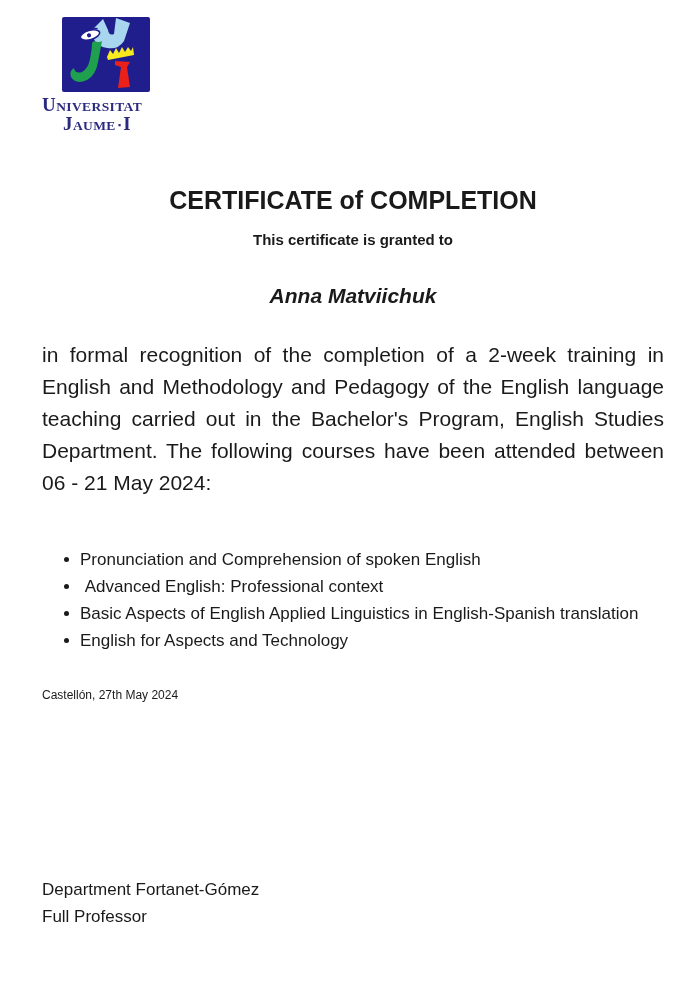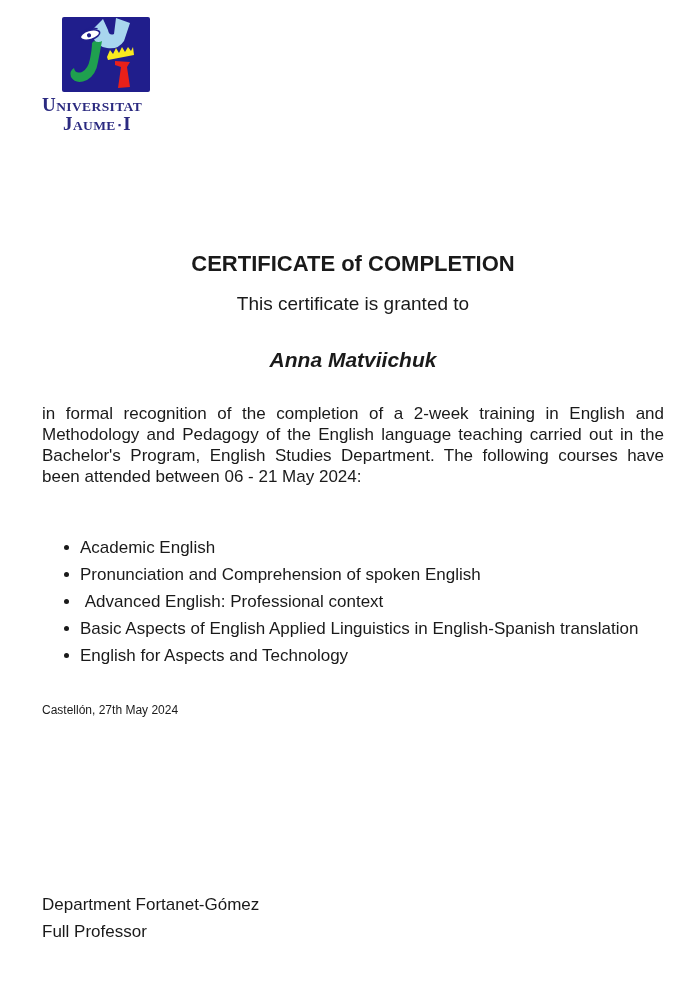--- a/index.html
+++ b/index.html
@@ -23,46 +23,46 @@
     font-weight: bold;
     color: #2b2a80;
     letter-spacing: 0.4px;
   }
   .wm-line { display: block; font-size: 13.5px; line-height: 17px; }
   .wm-line2 { margin-left: 21px; }
   .wm-initial { font-size: 19px; }
   .wm-dot { font-size: 9px; vertical-align: 2px; margin: 0 2px; }
   
   .cert-title {
-    margin-top: 115px;
-    font-size: 22px;
+    margin-top: 51px;
+    font-size: 25px;
     line-height: 30px;
     font-weight: bold;
     text-align: center;
   }
   .cert-subtitle {
     margin-top: 12px;
-    font-size: 19px;
+    font-size: 15px;
     line-height: 26px;
     text-align: center;
-    font-weight: normal;
+    font-weight: bold;
   }
   .cert-recipient {
     margin-top: 29px;
     font-size: 21px;
     line-height: 28px;
     font-weight: bold;
     font-style: italic;
     text-align: center;
   }
   
   .cert-body {
     margin-top: 29px;
-    font-size: 17px;
-    line-height: 21px;
+    font-size: 21px;
+    line-height: 32px;
     text-align: justify;
   }
   .course-list {
     margin-top: 47px;
     list-style: none;
   }
   .course-item {
     display: flex;
     align-items: flex-start;
     font-size: 17px;
@@ -125,26 +125,20 @@
   <div class="cert-subtitle">This certificate is granted to</div>
   <div class="cert-recipient">Anna Matviichuk</div>
 
   <div class="cert-body">in formal recognition of the completion of a 2-week training in English and Methodology and Pedagogy of the English language teaching carried out in the Bachelor's Program, English Studies Department. The following courses have been attended between 06 - 21 May 2024:</div>
 
   <ul class="course-list">
     <li class="course-item">
       <span class="bullet-cell">
           <span class="bullet-dot"></span>
         </span>
-      <span class="course-text">Academic English</span>
-    </li>
-    <li class="course-item">
-      <span class="bullet-cell">
-          <span class="bullet-dot"></span>
-        </span>
       <span class="course-text">Pronunciation and Comprehension of spoken English</span>
     </li>
     <li class="course-item">
       <span class="bullet-cell">
           <span class="bullet-dot"></span>
         </span>
       <span class="course-text">&nbsp;Advanced English: Professional context</span>
     </li>
     <li class="course-item">
       <span class="bullet-cell">

